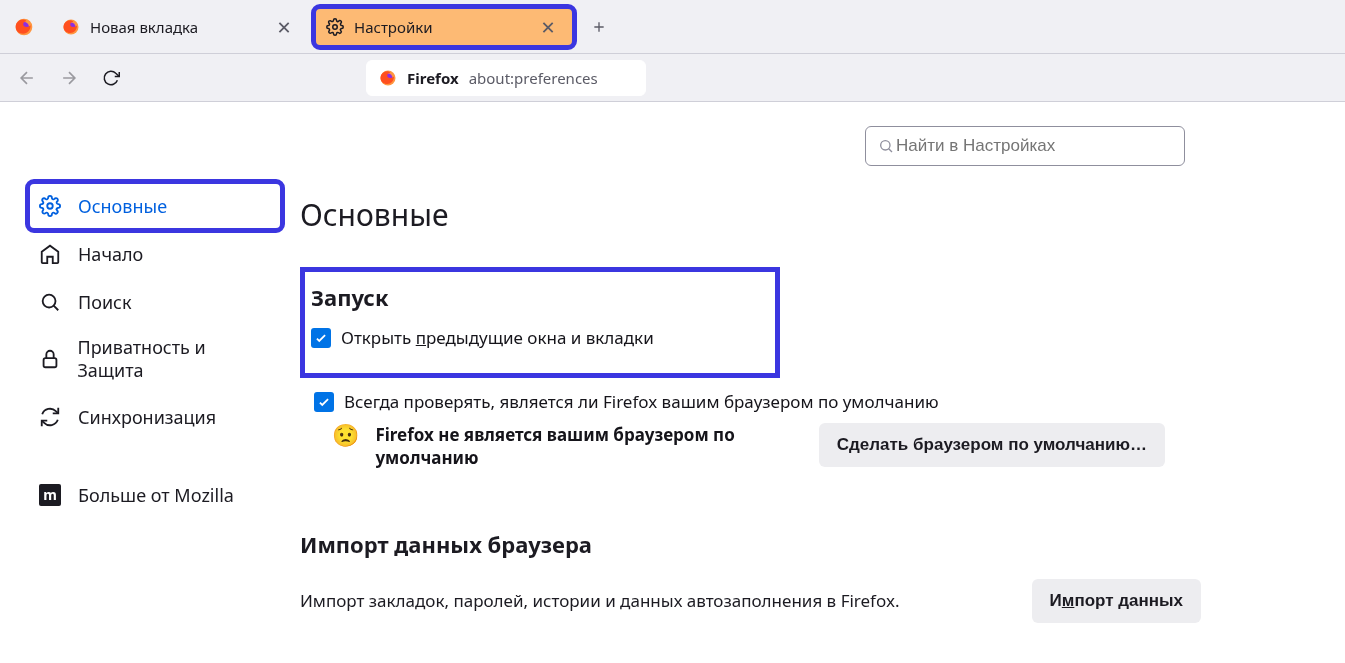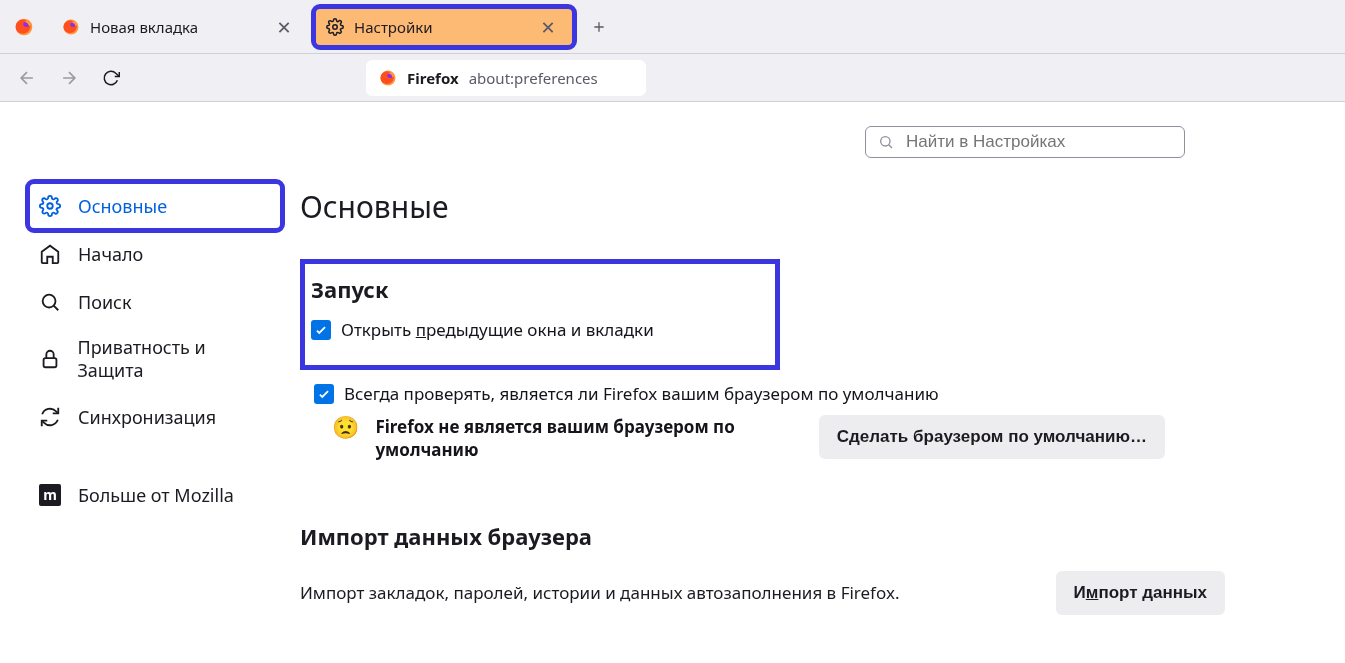--- a/index.html
+++ b/index.html
@@ -69,22 +69,22 @@
   .side-item .ico{width:24px;height:24px;display:flex;align-items:center;justify-content:center;}
   .side-item.active{color:var(--accent);}
   .side-item.active .ico svg{stroke:var(--accent);}
   .side-item.highlighted{outline:5px solid var(--highlight);outline-offset:-2px;}
   .side-item.extra{margin-top:30px;}
 
   
   .main{flex:1;padding:24px 60px 0 0;position:relative;}
   .search-wrap{display:flex;justify-content:flex-end;margin-bottom:28px;padding-right:100px;}
   .search{
-    width:320px;height:32px;border:1px solid var(--search-bdr);border-radius:6px;
-    display:flex;align-items:center;gap:10px;padding:0 12px;color:#5b5b66;font-size:17px;
+    width:320px;height:40px;border:1px solid var(--search-bdr);border-radius:6px;
+    display:flex;align-items:center;padding:0 12px;color:#5b5b66;font-size:17px;
   }
   .search input{border:none;outline:none;flex:1;font-size:17px;background:transparent;}
 
   h1.page-title{font-size:30px;font-weight:400;margin:0 0 32px 0;color:#1c1b22;}
   h2.section{font-size:22px;font-weight:700;margin:0 0 14px 0;color:#1c1b22;}
 
   .startup-box{
     border:5px solid var(--highlight);padding:10px 14px 16px 6px;
     width:480px;margin-bottom:12px;
   }
@@ -291,19 +291,19 @@
 
     <div class="default-row">
       <span class="face">😟</span>
       <span class="default-text">Firefox не является вашим браузером по умолчанию</span>
       <button class="grey-btn def-btn-pos">Сделать браузером по умолчанию…</button>
     </div>
 
     <h2 class="section" style="margin-top:60px;">Импорт данных браузера</h2>
     <div class="import-row">
       <div class="import-desc">Импорт закладок, паролей, истории и данных автозаполнения в Firefox.</div>
-      <button class="grey-btn" style="margin-left:auto;margin-right:60px;">
+      <button class="grey-btn" style="margin-left:auto;margin-right:84px;">
         <span>И</span><span class="underline-key">м</span><span>порт данных</span>
       </button>
     </div>
 
   </div>
 </div>
 
 </body></html>

